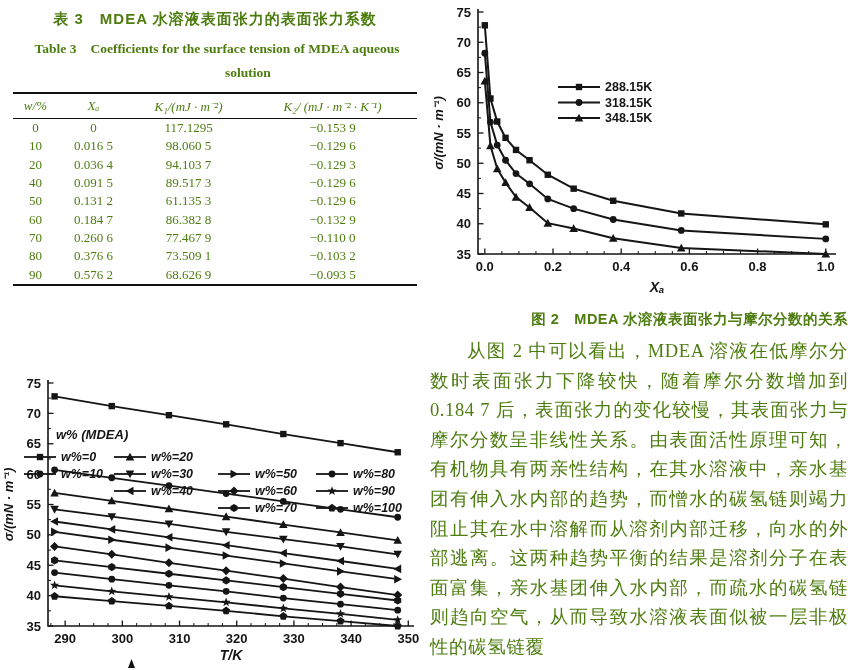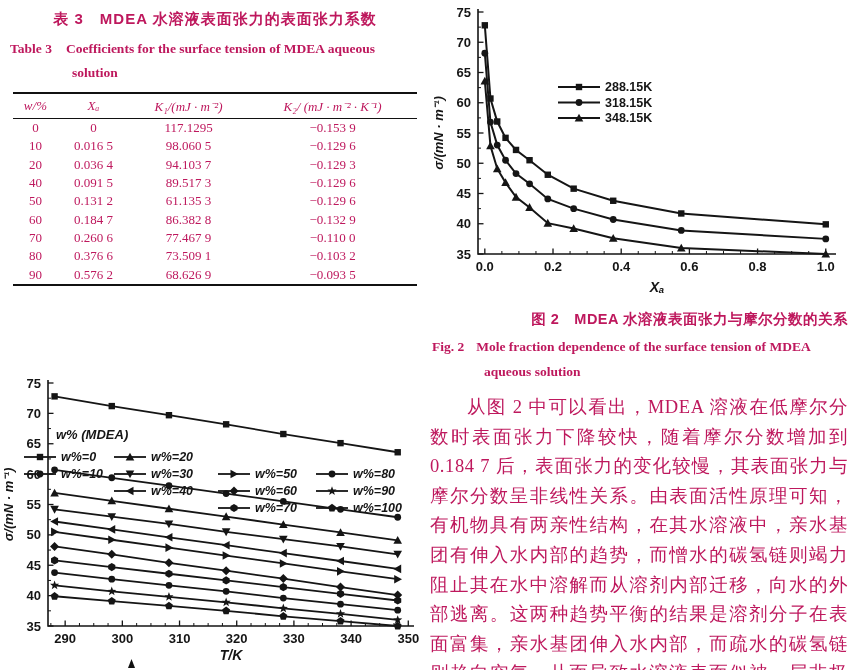--- a/index.html
+++ b/index.html
@@ -1,24 +1,24 @@
 <!DOCTYPE html>
 <html><head>
 <meta charset="utf-8">
 <style>
   html,body{margin:0;padding:0;background:#e8e8e8;}
-  .page{position:relative;width:848px;height:670px;background:#ffffff;color:#be185d;
+  .page{position:relative;width:848px;height:670px;background:#ffffff;color:#4d7c0f;
         overflow:hidden;font-family:"Liberation Serif",serif;}
   .col-left{position:absolute;left:0;top:0;width:430px;}
   .col-right{position:absolute;left:430px;top:0;width:418px;}
 
   .tbl-title-zh{margin-top:10px;text-align:center;font-weight:bold;font-size:15px;
                 font-family:"Liberation Sans",sans-serif;letter-spacing:1px;}
   .cap-en{font-weight:bold;font-size:13.5px;line-height:1.8;margin:8px 6px 0 10px;
-          padding-left:62px;text-indent:-62px;font-family:"Liberation Serif",serif;}
+          padding-left:62px;text-indent:-62px;font-family:"Liberation Serif",serif;text-align:center;}
   .cap-en .cap-label{margin-right:14px;}
 
   table.coef{border-collapse:collapse;margin:6px auto 0 auto;width:404px;font-size:13px;
              border-top:2.5px solid #111;border-bottom:2.5px solid #111;}
   table.coef th{font-style:italic;font-weight:normal;border-bottom:1.5px solid #111;
                 padding:3px 2px;text-align:center;white-space:nowrap;}
   table.coef td{text-align:center;padding:1.2px 2px;line-height:16px;white-space:nowrap;}
 
   .fig3-wrap{position:absolute;left:0;top:373px;width:430px;}
   .artifact{position:absolute;left:128px;top:659px;width:7px;height:9px;background:#111;
@@ -442,21 +442,18 @@
           <line x1="128" y1="102.5" x2="170" y2="102.5" stroke="#151515" stroke-width="1.8"></line>
           <circle fill="#151515" stroke="none" cx="149" cy="102.5" r="3.4"></circle>
           <text x="175" y="106.9" fill="#151515" font-family="&quot;Liberation Sans&quot;, sans-serif" font-size="12.5" font-weight="bold">318.15K</text>
           <line x1="128" y1="118" x2="170" y2="118" stroke="#151515" stroke-width="1.8"></line>
           <polygon fill="#151515" stroke="none" points="149,113.7 144.7,121.5 153.3,121.5"></polygon>
           <text x="175" y="122.4" fill="#151515" font-family="&quot;Liberation Sans&quot;, sans-serif" font-size="12.5" font-weight="bold">348.15K</text>
         </g>
       </svg>
 
     <div class="fig-cap-zh">图 2　MDEA 水溶液表面张力与摩尔分数的关系</div>
-    <div class="fig-cap-en">
-      <span class="cap-label">Fig. 2</span><span>Mole fraction dependence of the surface tension of MDEA aqueous solution</span>
-    </div>
 
     <p class="body-text">从图 2 中可以看出，MDEA 溶液在低摩尔分数时表面张力下降较快，随着摩尔分数增加到 0.184 7 后，表面张力的变化较慢，其表面张力与摩尔分数呈非线性关系。由表面活性原理可知，有机物具有两亲性结构，在其水溶液中，亲水基团有伸入水内部的趋势，而憎水的碳氢链则竭力阻止其在水中溶解而从溶剂内部迁移，向水的外部逃离。这两种趋势平衡的结果是溶剂分子在表面富集，亲水基团伸入水内部，而疏水的碳氢链则趋向空气，从而导致水溶液表面似被一层非极性的碳氢链覆</p>
   </div>
 
   <div class="artifact"></div>
 </div>
 
 </body></html>

